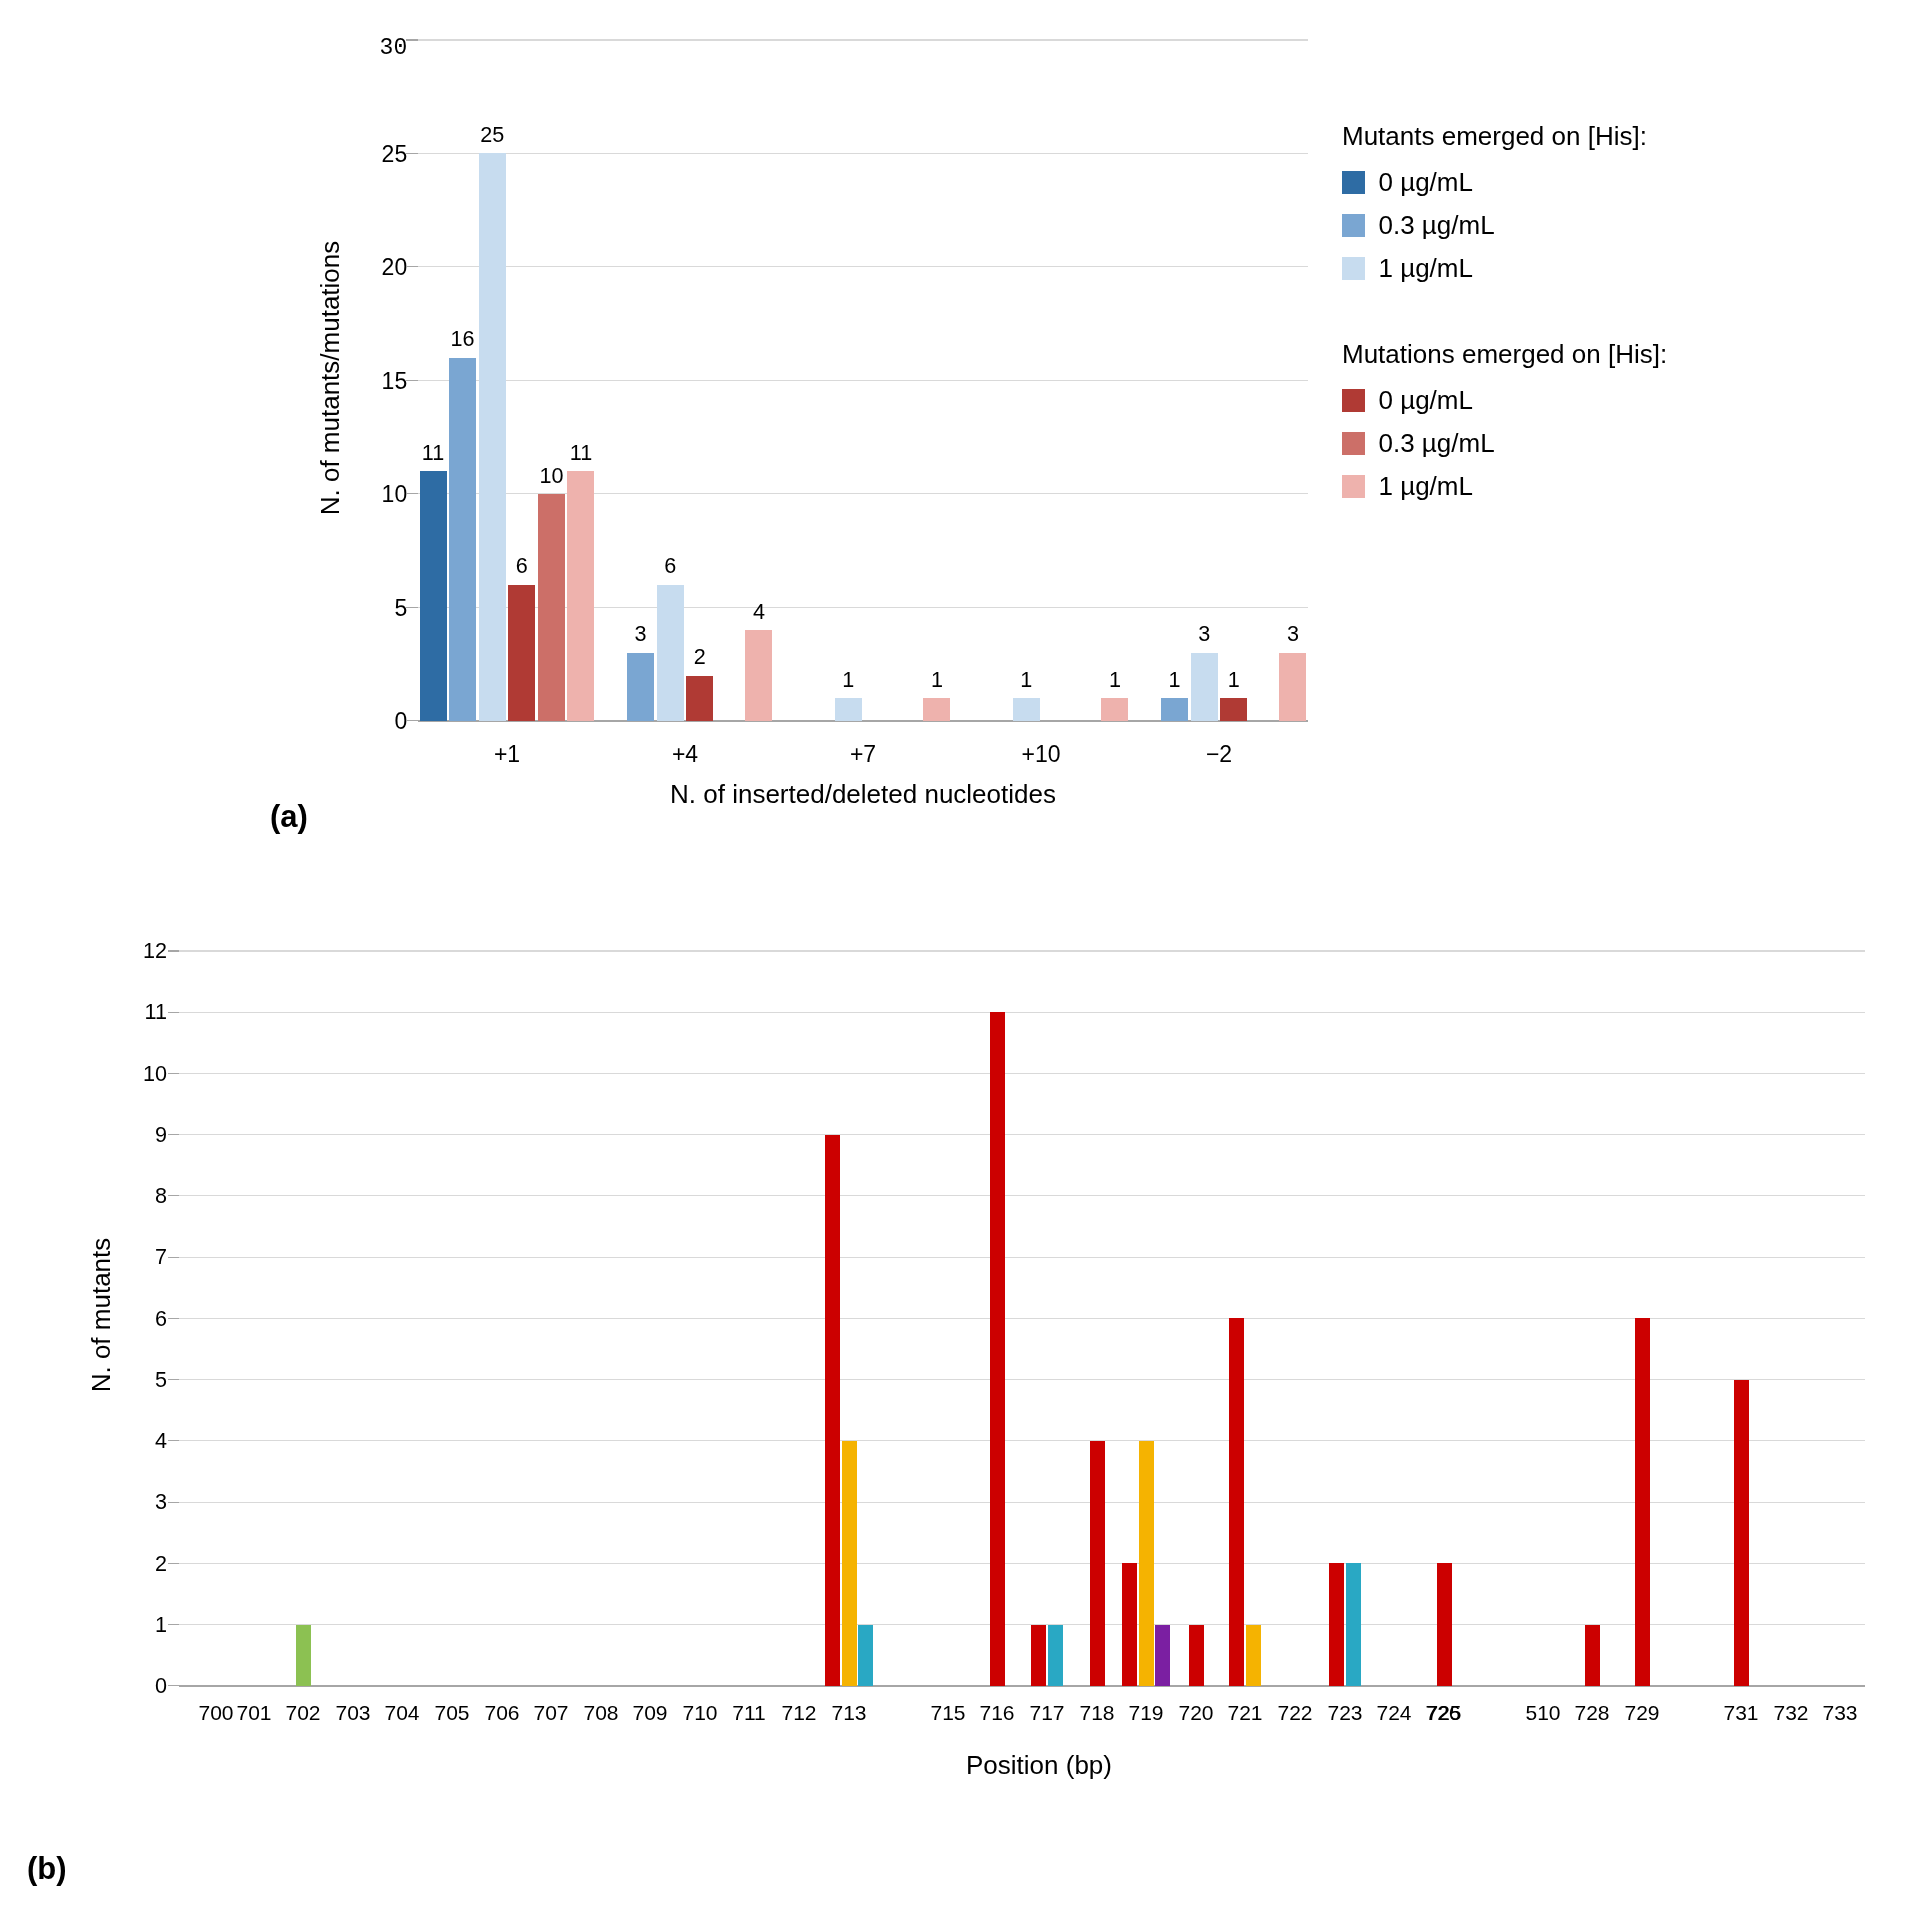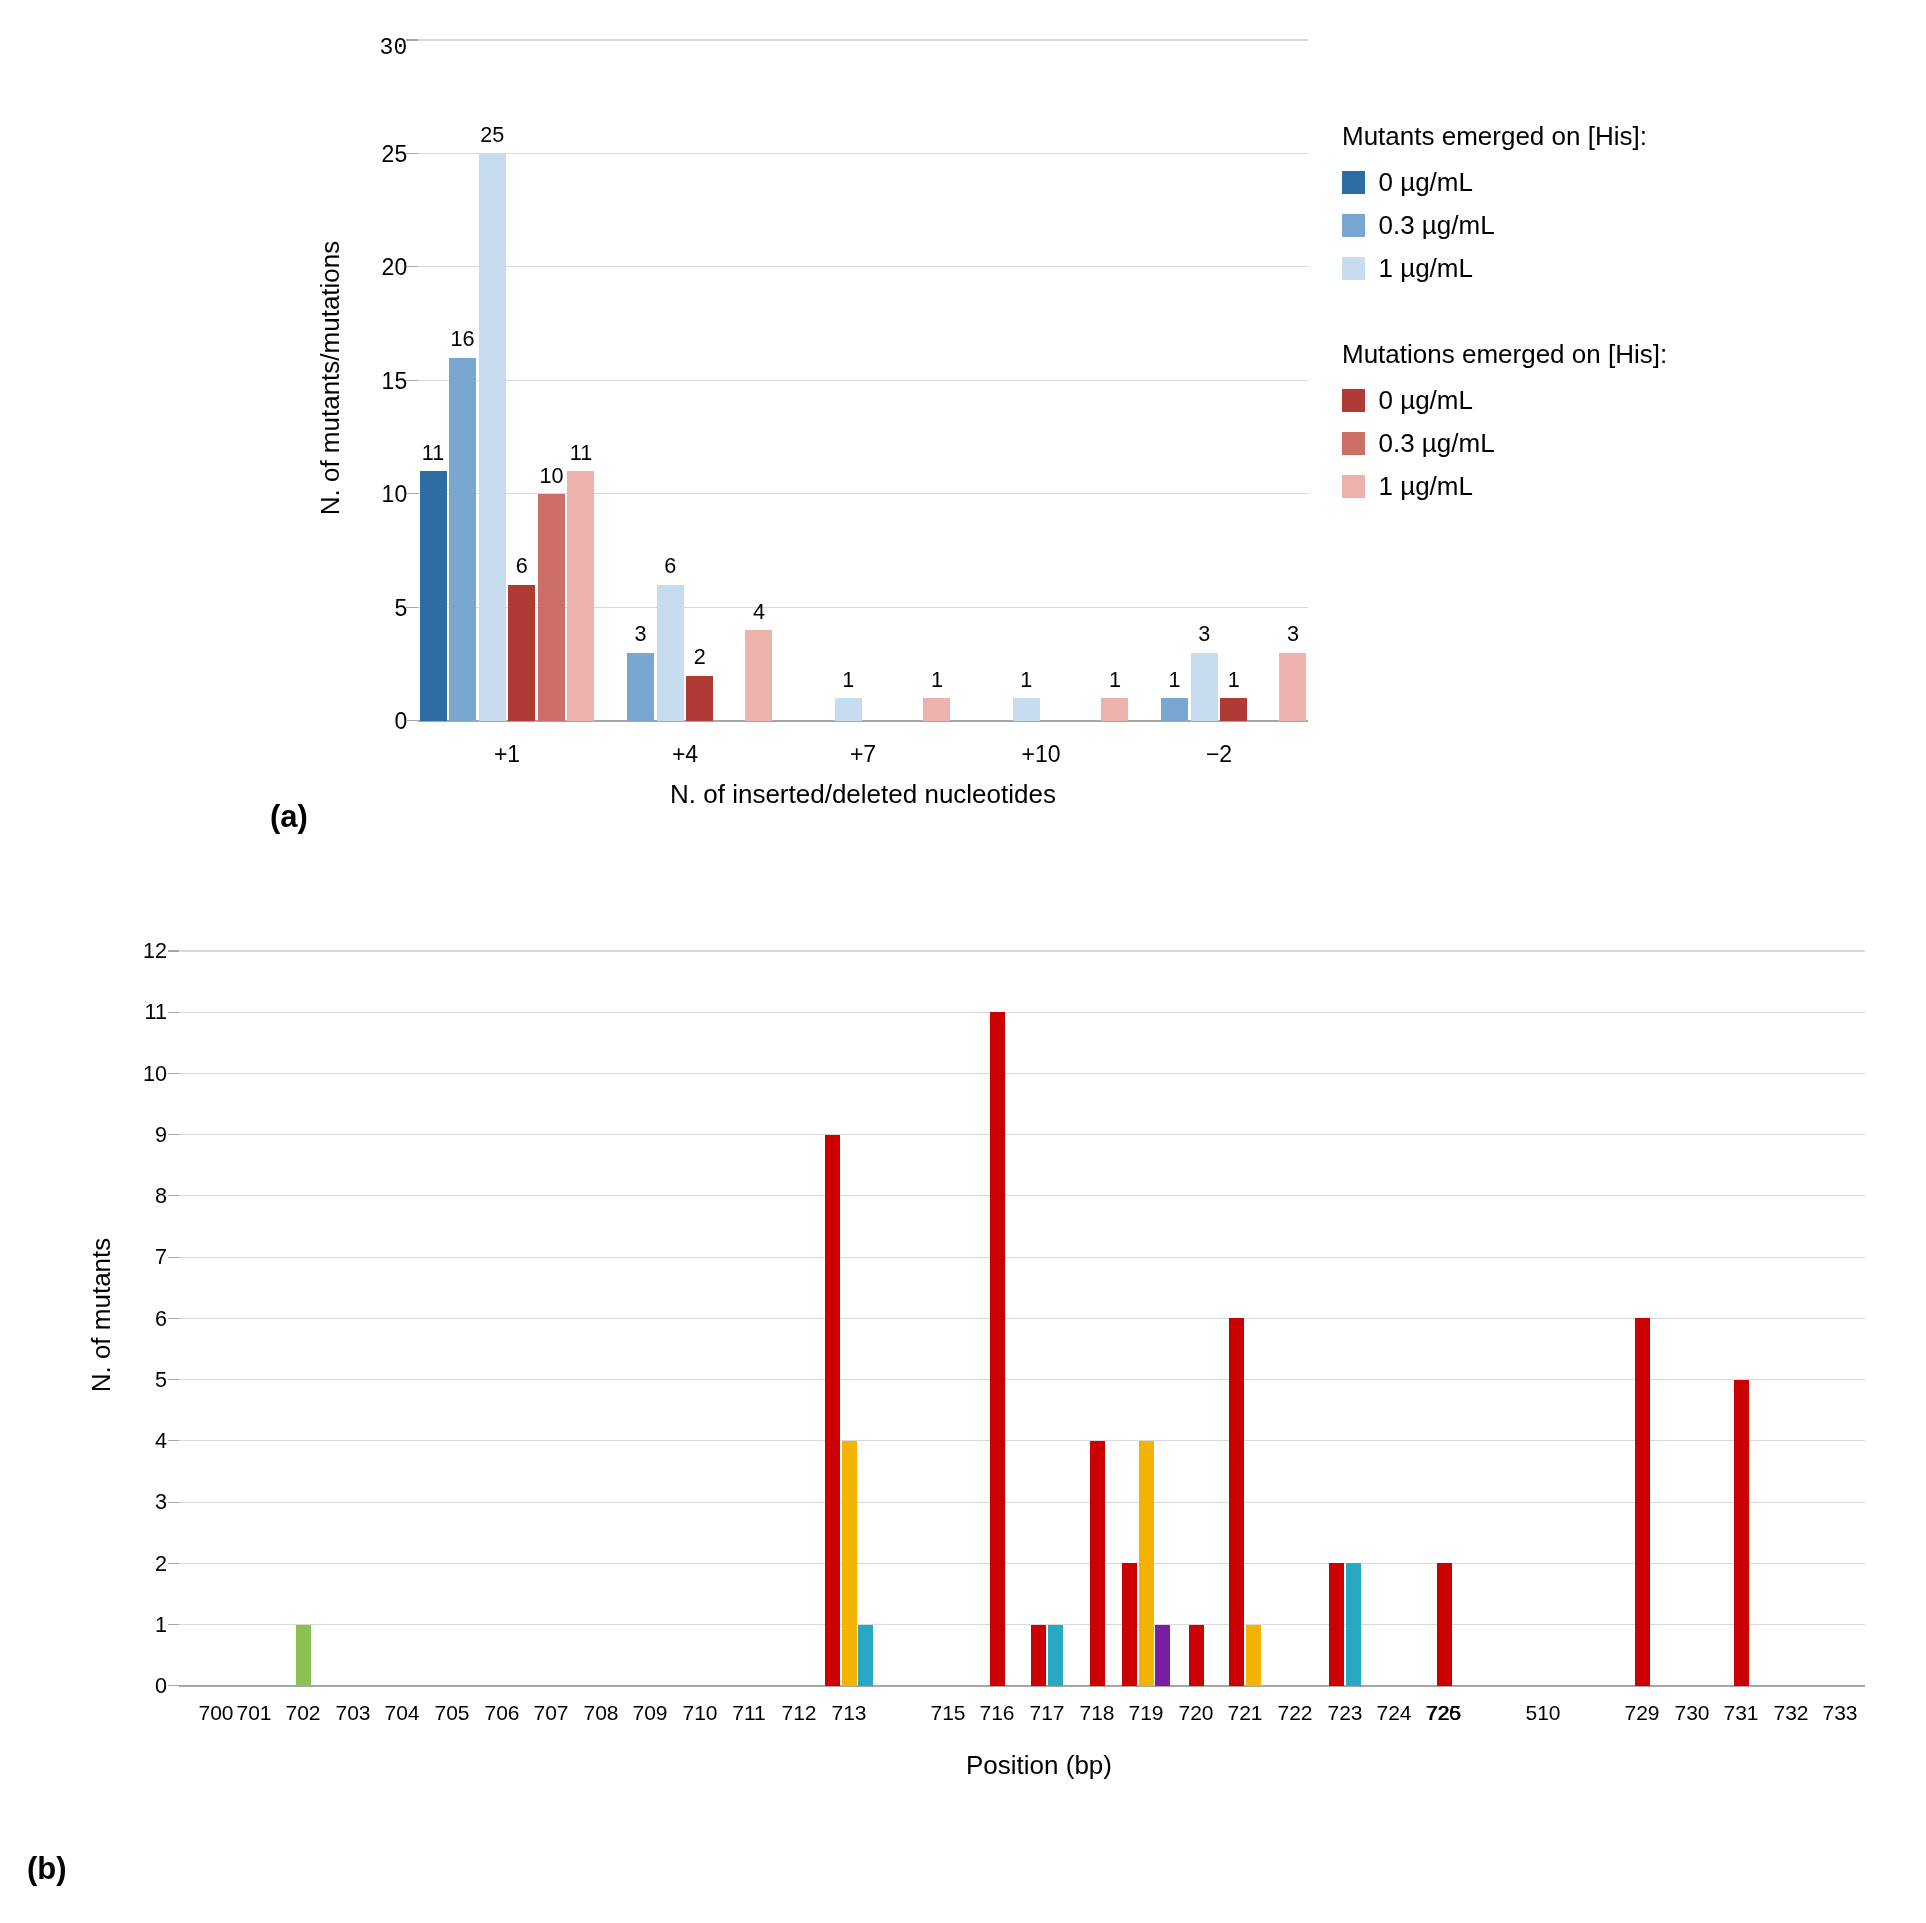--- a/index.html
+++ b/index.html
@@ -640,31 +640,35 @@
         <div class="b-collabel">725</div>
       </div>
       <div class="b-col" style="left: 1239px; width: 50px;">
         <div class="b-colbars"></div>
         <div class="b-collabel">726</div>
       </div>
       <div class="b-col" style="left: 1339px; width: 50px;">
         <div class="b-colbars"></div>
         <div class="b-collabel">510</div>
       </div>
+      <div class="b-col" style="left: 1388px; width: 50px;">
+        <div class="b-colbars">
+          <div class="b-barslot">
+            <div class="b-bar" style="height: 61px; background: rgb(204, 0, 0);"></div>
+          </div>
+        </div>
+        <div class="b-collabel">728</div>
+      </div>
       <div class="b-col" style="left: 1438px; width: 50px;">
         <div class="b-colbars">
           <div class="b-barslot">
             <div class="b-bar" style="height: 368px; background: rgb(204, 0, 0);"></div>
           </div>
         </div>
         <div class="b-collabel">729</div>
-      </div>
-      <div class="b-col" style="left: 1488px; width: 50px;">
-        <div class="b-colbars"></div>
-        <div class="b-collabel">730</div>
       </div>
       <div class="b-col" style="left: 1537px; width: 50px;">
         <div class="b-colbars">
           <div class="b-barslot">
             <div class="b-bar" style="height: 306px; background: rgb(204, 0, 0);"></div>
           </div>
         </div>
         <div class="b-collabel">731</div>
       </div>
       <div class="b-col" style="left: 1587px; width: 50px;">

